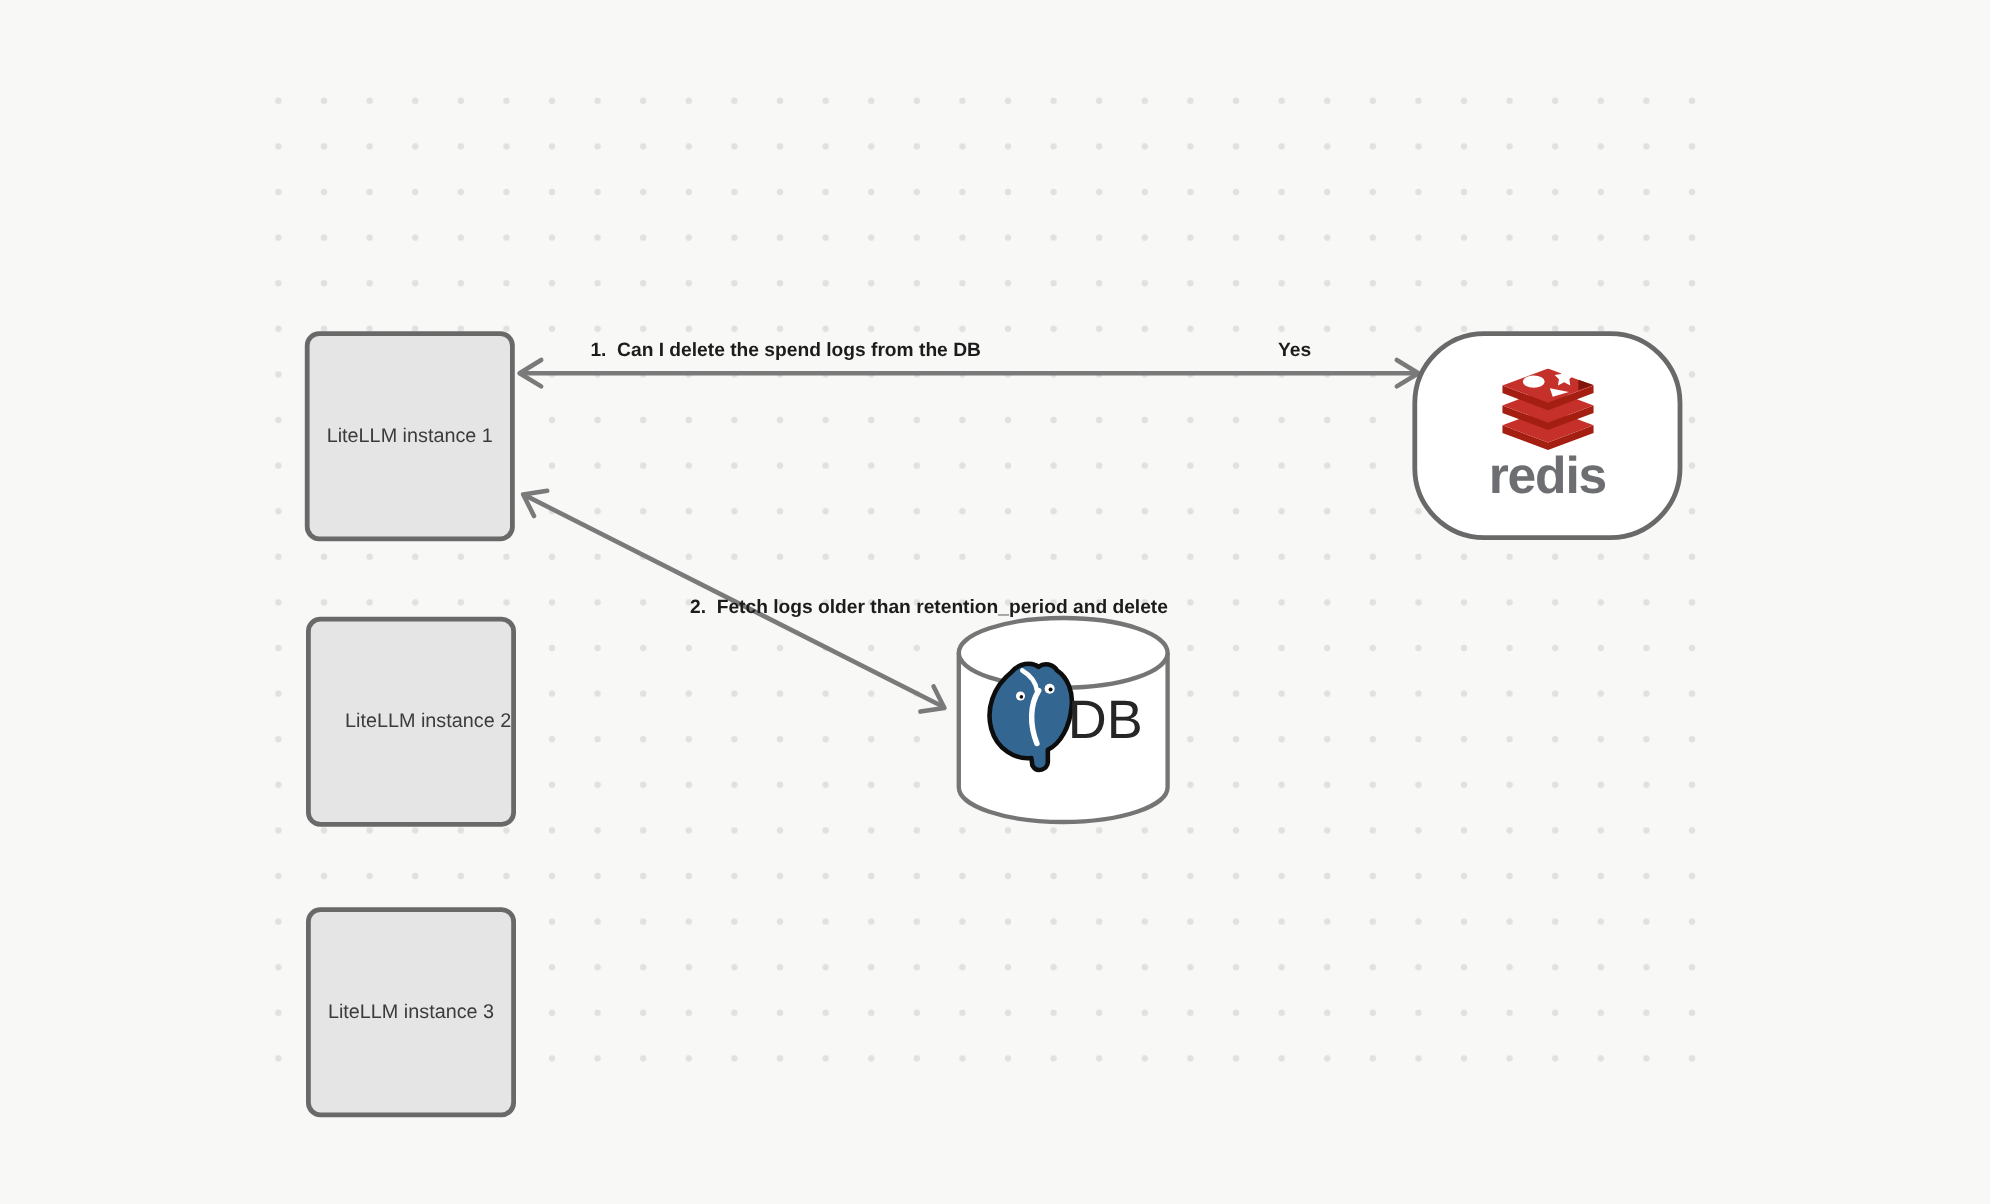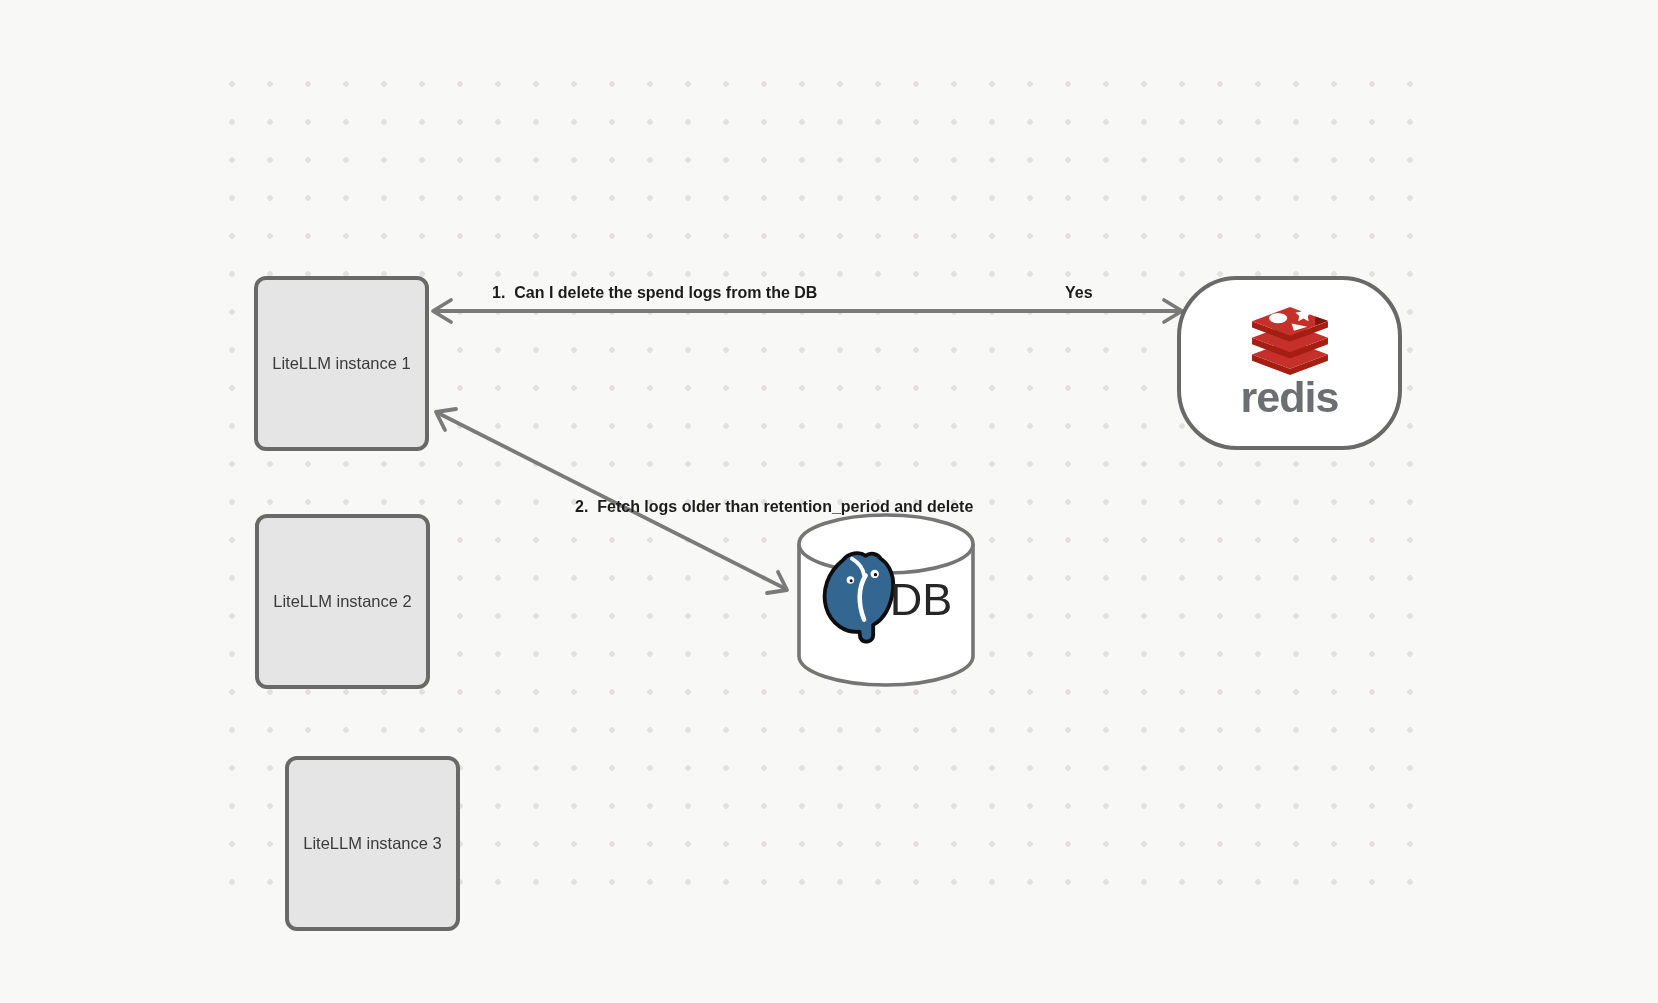--- a/index.html
+++ b/index.html
@@ -22,22 +22,22 @@
     position: absolute;
     width: 175px; height: 175px;
     background: #e5e5e5;
     border: 4px solid #696969;
     border-radius: 12px;
     display: flex; align-items: center; justify-content: center;
     font-size: 16.5px; color: #3b3b3b;
     text-align: center;
   }
   #box-instance1 { left: 254px; top: 276px; }
-  #box-instance2 { left: 255px; top: 514px; }
-  #box-instance3 { left: 255px; top: 756px; margin-left: 30px; }
+  #box-instance2 { left: 255px; top: 514px; justify-content: flex-end; }
+  #box-instance3 { left: 255px; top: 756px; }
 
   .redis-node {
     position: absolute;
     left: 1177px; top: 276px;
     width: 225px; height: 174px;
     background: #ffffff;
     border: 4px solid #696969;
     border-radius: 60px;
     display: flex; flex-direction: column;
     align-items: center; justify-content: center;

